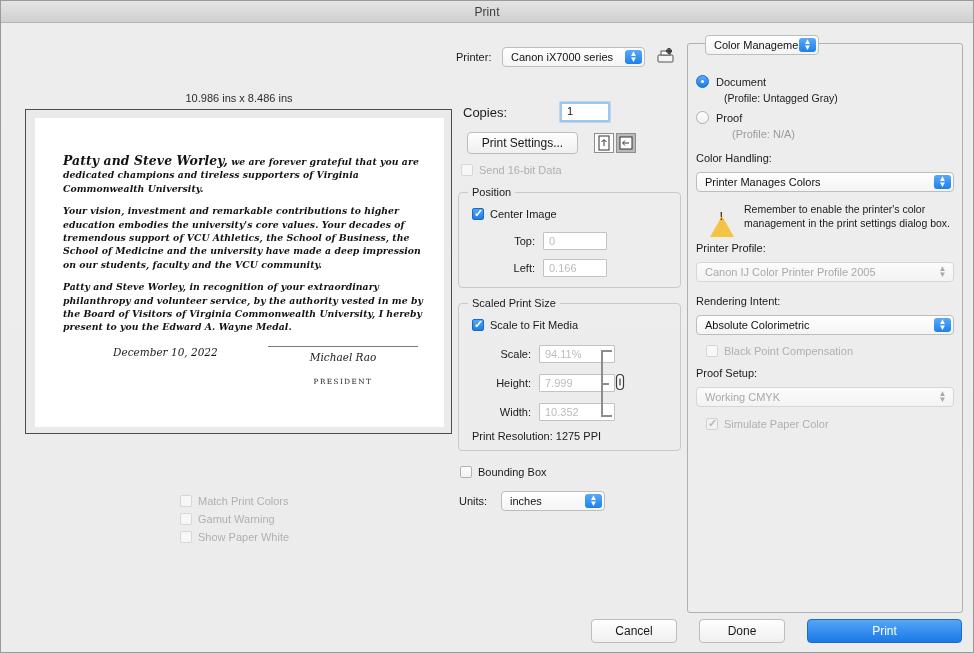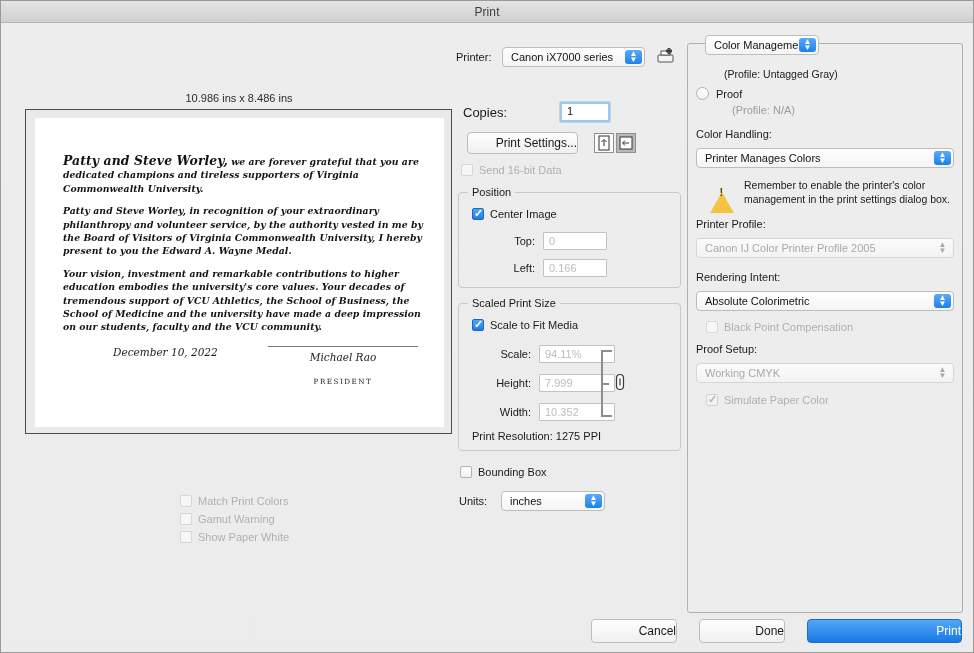--- a/index.html
+++ b/index.html
@@ -168,21 +168,21 @@
     box-sizing: border-box; background: transparent;
   }
   .group-title {
     position: absolute; top: -7px; left: 9px; padding: 0 4px;
     background: #ececec; font-size: 11px; color: #1a1a1a;
   }
 
   .btn {
     border: 1px solid #bdbdbd; border-radius: 4px;
     background: linear-gradient(to bottom,#fefefe 0%,#f0f0f0 100%);
-    font-size: 12px; color: #181818; text-align: right;
+    font-size: 12px; color: #181818; text-align: center;
     box-sizing: border-box; cursor: default;
   }
   .btn.primary {
     background: linear-gradient(to bottom,#54a6f6 0%,#1a79e6 100%);
     border-color: #1b6cc4; color: #ffffff;
   }
 
   .icon-btn {
     width: 20px; height: 20px; box-sizing: border-box;
     border: 1px solid #8e8e8e; background: #fbfbfb;
@@ -223,22 +223,22 @@
   <div class="titlebar">
     <span class="titlebar-text">Print</span>
   </div>
 
   <div class="preview-size">10.986 ins x 8.486 ins</div>
 
   <div class="preview-frame">
     <div class="preview-page">
       <div class="cert">
         <p><span class="lead">Patty and Steve Worley,</span><span> we are forever grateful that you are dedicated champions and tireless supporters of Virginia Commonwealth University.</span></p>
+        <p>Your vision, investment and remarkable contributions to higher education embodies the university's core values. Your decades of tremendous support of VCU Athletics, the School of Business, the School of Medicine and the university have made a deep impression on our students, faculty and the VCU community.</p>
         <p>Patty and Steve Worley, in recognition of your extraordinary philanthropy and volunteer service, by the authority vested in me by the Board of Visitors of Virginia Commonwealth University, I hereby present to you the Edward A. Wayne Medal.</p>
-        <p>Your vision, investment and remarkable contributions to higher education embodies the university's core values. Your decades of tremendous support of VCU Athletics, the School of Business, the School of Medicine and the university have made a deep impression on our students, faculty and the VCU community.</p>
       </div>
       <div class="cert-footer">
         <div class="cert-date">December 10, 2022</div>
         <div class="cert-sign">
           <div class="cert-rule"></div>
           <div class="cert-name">Michael Rao</div>
           <div class="cert-title">PRESIDENT</div>
         </div>
       </div>
     </div>
@@ -365,20 +365,24 @@
       <span class="arrows">
           <span>▲</span>
           <span>▼</span>
         </span>
     </div>
   </div>
 
   <div class="cm-panel">
     <div class="cm-content">
 
+      <div class="row" style="margin-top:11px;">
+        <span class="radio on"></span>
+        <span class="lbl">Document</span>
+      </div>
       <div style="margin:4px 0 0 28px; font-size:10.5px;">(Profile: Untagged Gray)</div>
 
       <div class="row" style="margin-top:7px;">
         <span class="radio"></span>
         <span class="lbl">Proof</span>
       </div>
       <div style="margin:4px 0 0 36px; font-size:11px; color:#9b9b9b;">(Profile: N/A)</div>
 
       <div style="margin-top:12px;" class="lbl">Color Handling:</div>
       <div class="popup" style="margin-top:8px; width:100%;">

